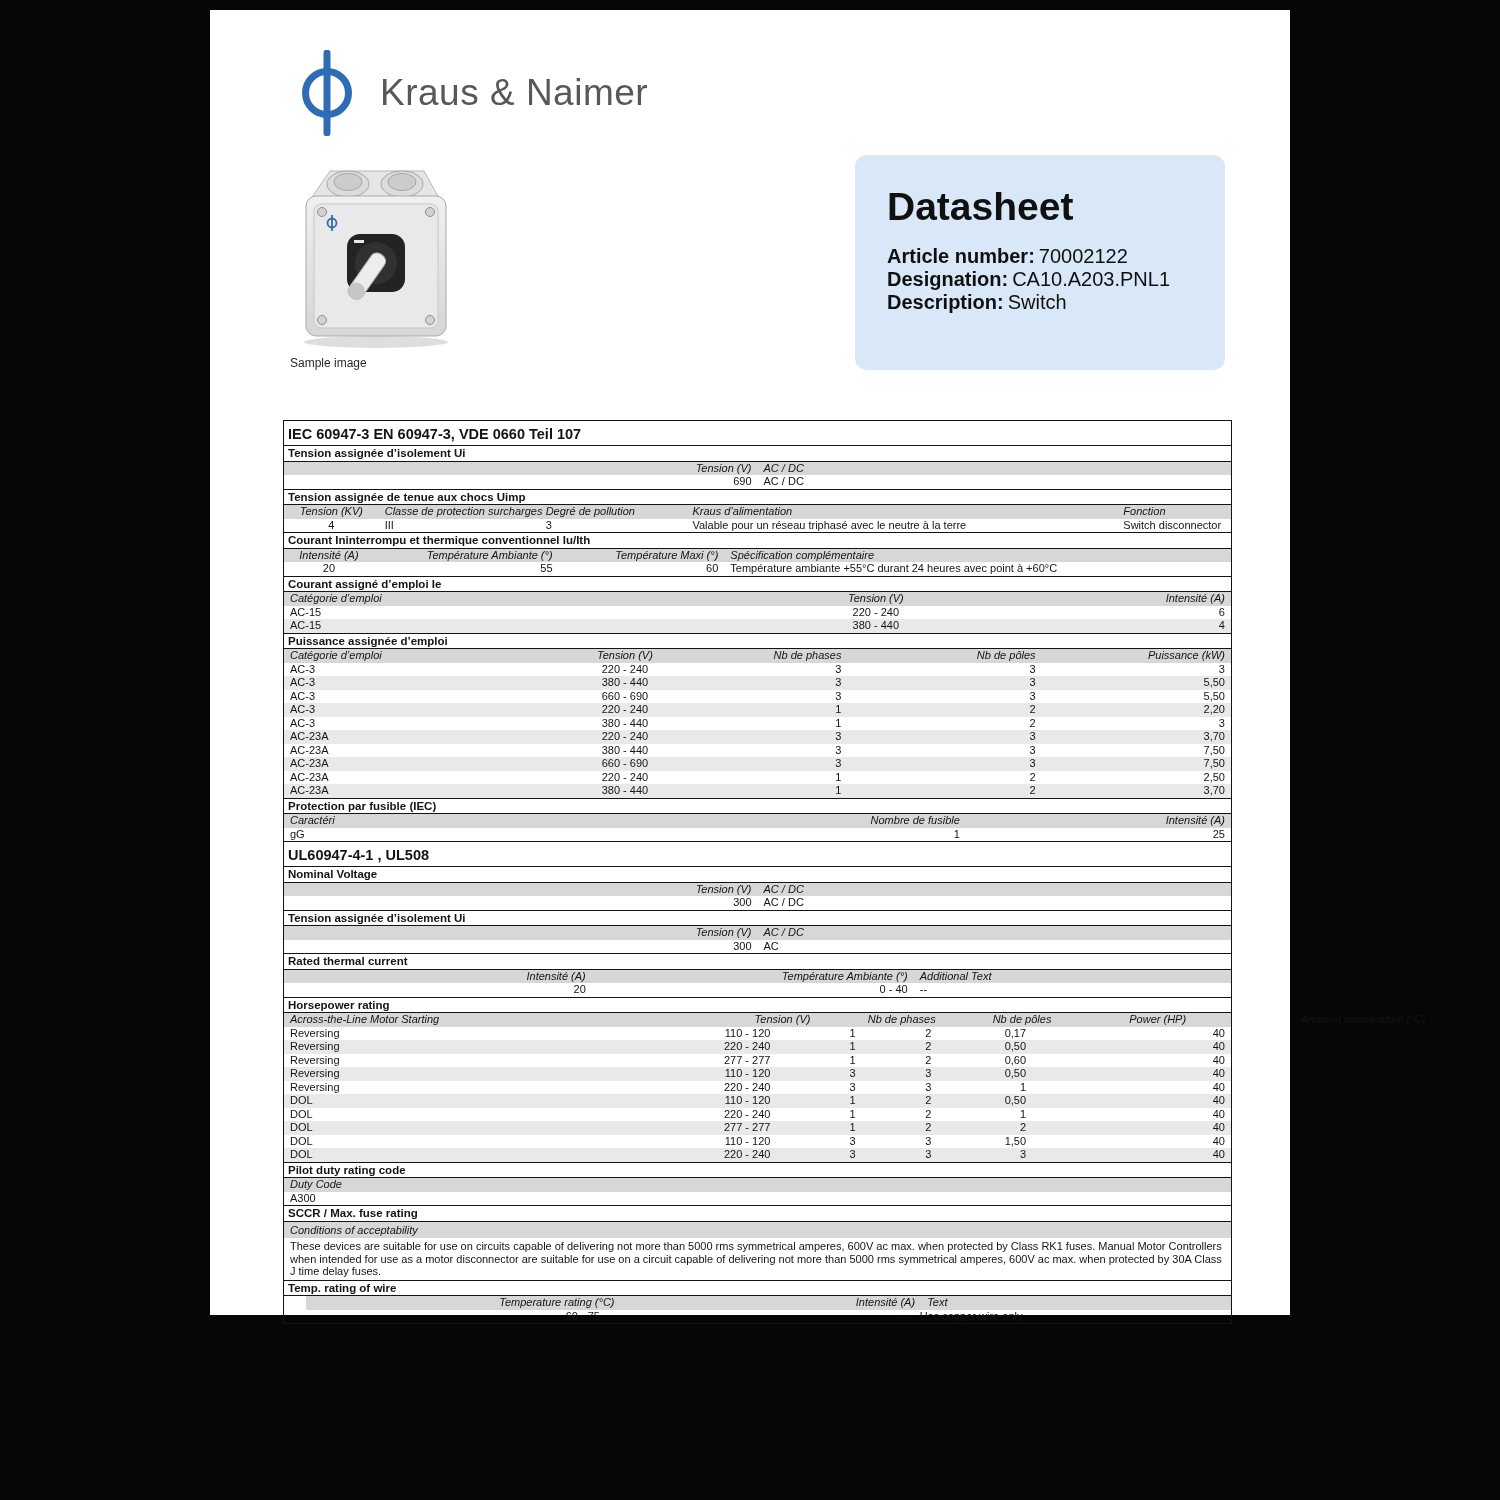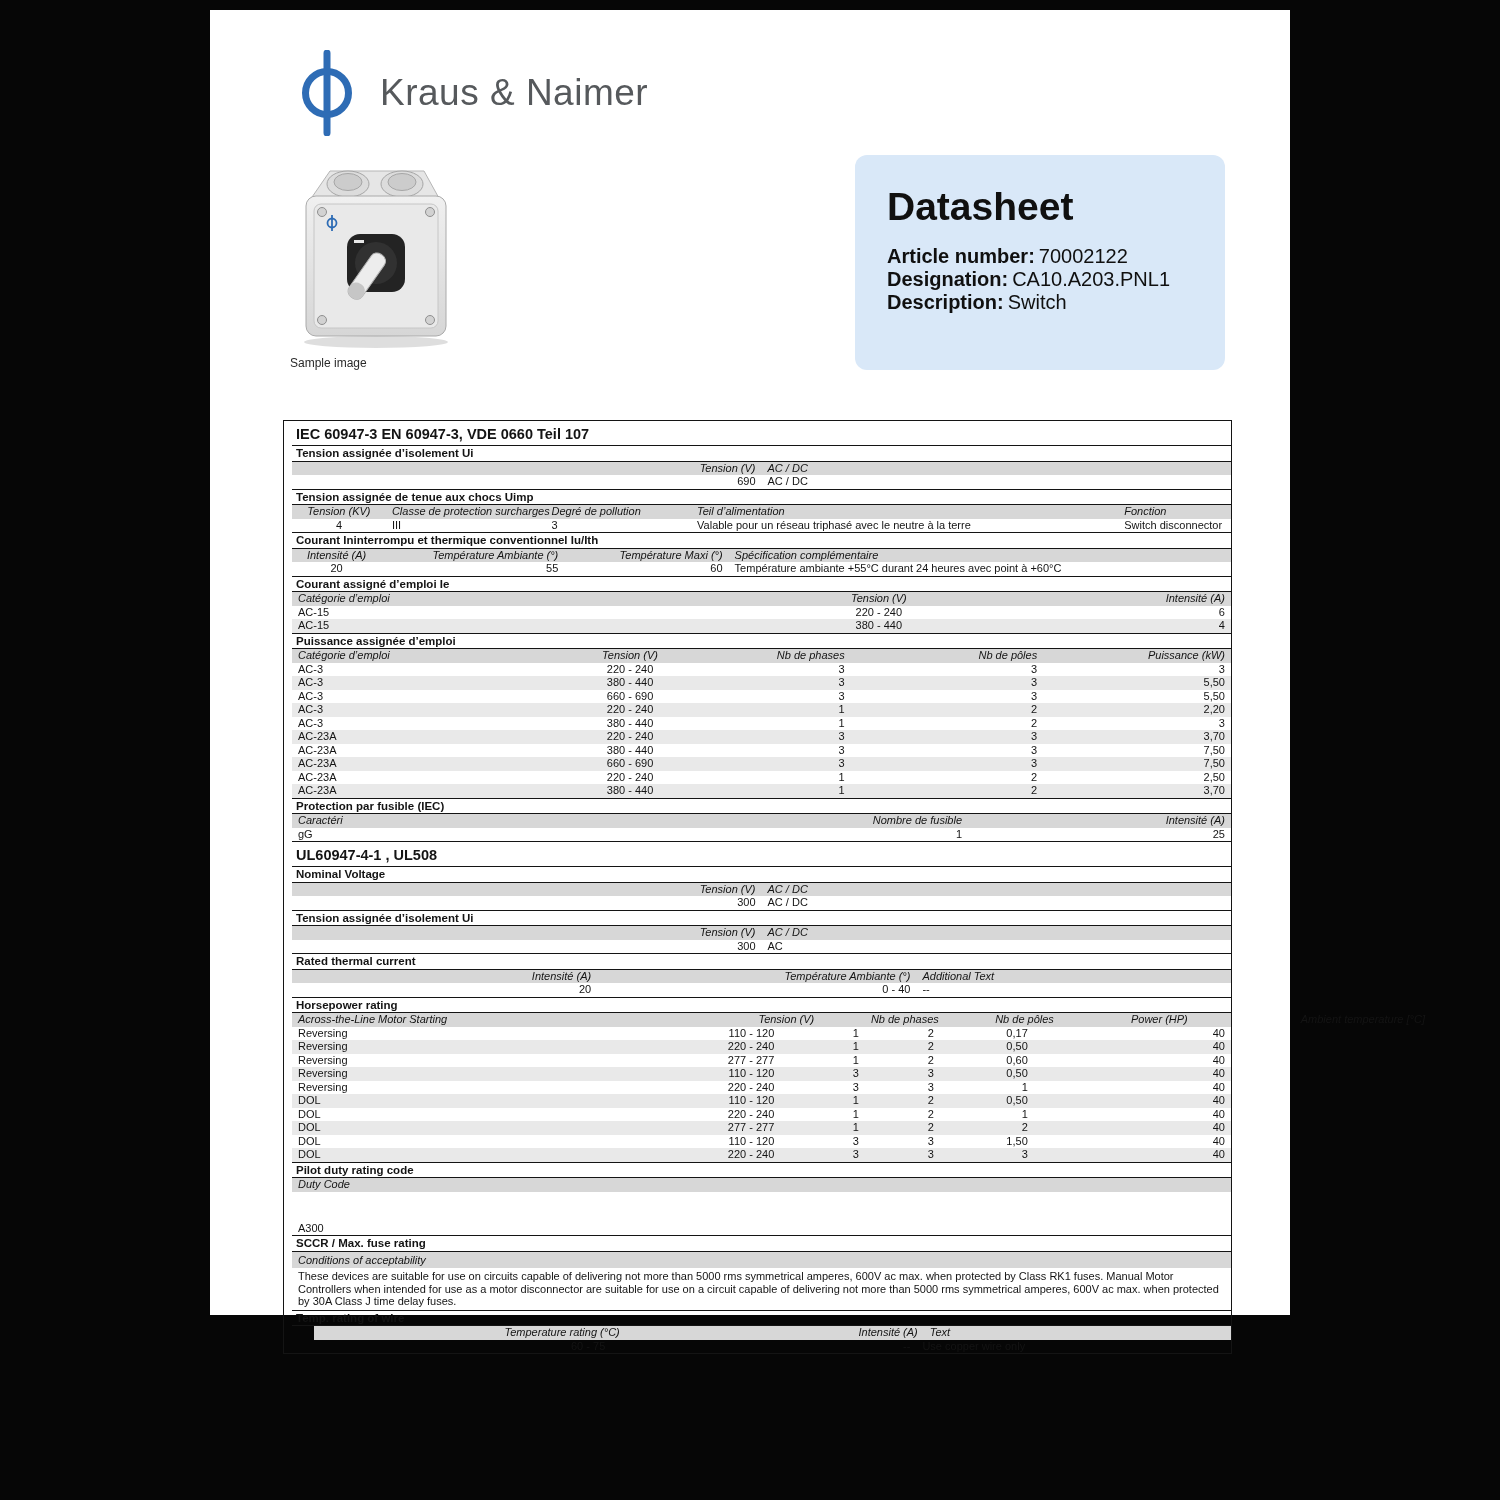--- a/index.html
+++ b/index.html
@@ -29,21 +29,21 @@
     padding:30px 20px 0 32px;
   }
   .panel-title { font-size:39px; font-weight:700; color:#101010; margin-bottom:16px; }
   .panel-field { font-size:20px; color:#101010; line-height:23px; }
   .panel-field b { font-weight:700; margin-right:4px; }
 
   
   .dtable {
     position:absolute; left:73px; top:410px; width:949px;
     border:1px solid #141414; color:#141414;
-    font-size:11px; line-height:11.5px;padding-left:8px;
+    font-size:11px; line-height:11.5px;
   }
   .trow { display:grid; }
   .tcell { padding:1px 6px; white-space:nowrap; }
   .tcell.wrap { white-space:normal; line-height:12.5px; padding:2px 6px; }
   .a-left   { text-align:left; }
   .a-right  { text-align:right; }
   .a-center { text-align:center; }
   .thead { background:var(--gray-header,#d7d7d7); font-style:italic; }
   .zebra { background:var(--gray-zebra,#e9e9e9); }
   .t-title {
@@ -138,21 +138,21 @@
       </div>
       <div class="trow " style="grid-template-columns: 50% 50%;">
         <span class="tcell a-right">690</span>
         <span class="tcell a-left">AC / DC</span>
       </div>
       <div class="t-title">Tension assignée de tenue aux chocs Uimp</div>
       <div class="trow thead" style="grid-template-columns: 10% 17% 15.5% 45.5% 12%;">
         <span class="tcell a-center">Tension (KV)</span>
         <span class="tcell a-left">Classe de protection surcharges</span>
         <span class="tcell a-left">Degré de pollution</span>
-        <span class="tcell a-left">Teil d’alimentation</span>
+        <span class="tcell a-left">Kraus d’alimentation</span>
         <span class="tcell a-left">Fonction</span>
       </div>
       <div class="trow " style="grid-template-columns: 10% 17% 15.5% 45.5% 12%;">
         <span class="tcell a-center">4</span>
         <span class="tcell a-left">III</span>
         <span class="tcell a-left">3</span>
         <span class="tcell a-left">Valable pour un réseau triphasé avec le neutre à la terre</span>
         <span class="tcell a-left">Switch disconnector</span>
       </div>
       <div class="t-title">Courant Ininterrompu et thermique conventionnel Iu/Ith</div>
@@ -389,21 +389,21 @@
         <span class="tcell a-right">220 - 240</span>
         <span class="tcell a-right">3</span>
         <span class="tcell a-right">3</span>
         <span class="tcell a-right">3</span>
         <span class="tcell a-right">40</span>
       </div>
       <div class="t-title">Pilot duty rating code</div>
       <div class="trow thead" style="grid-template-columns: 100%;">
         <span class="tcell a-left">Duty Code</span>
       </div>
-      <div class="trow " style="grid-template-columns: 100%; margin-top: 30px;">
+      <div class="trow " style="grid-template-columns: 100%;">
         <span class="tcell a-left">A300</span>
       </div>
       <div class="t-title">SCCR / Max. fuse rating</div>
       <div class="trow thead" style="grid-template-columns: 100%;">
         <span class="tcell a-left wrap">Conditions of acceptability</span>
       </div>
       <div class="trow " style="grid-template-columns: 100%;">
         <span class="tcell a-left wrap">These devices are suitable for use on circuits capable of delivering not more than 5000 rms symmetrical amperes, 600V ac max. when protected by Class RK1 fuses. Manual Motor Controllers when intended for use as a motor disconnector are suitable for use on a circuit capable of delivering not more than 5000 rms symmetrical amperes, 600V ac max. when protected by 30A Class J time delay fuses.</span>
       </div>
       <div class="t-title">Temp. rating of wire</div>

